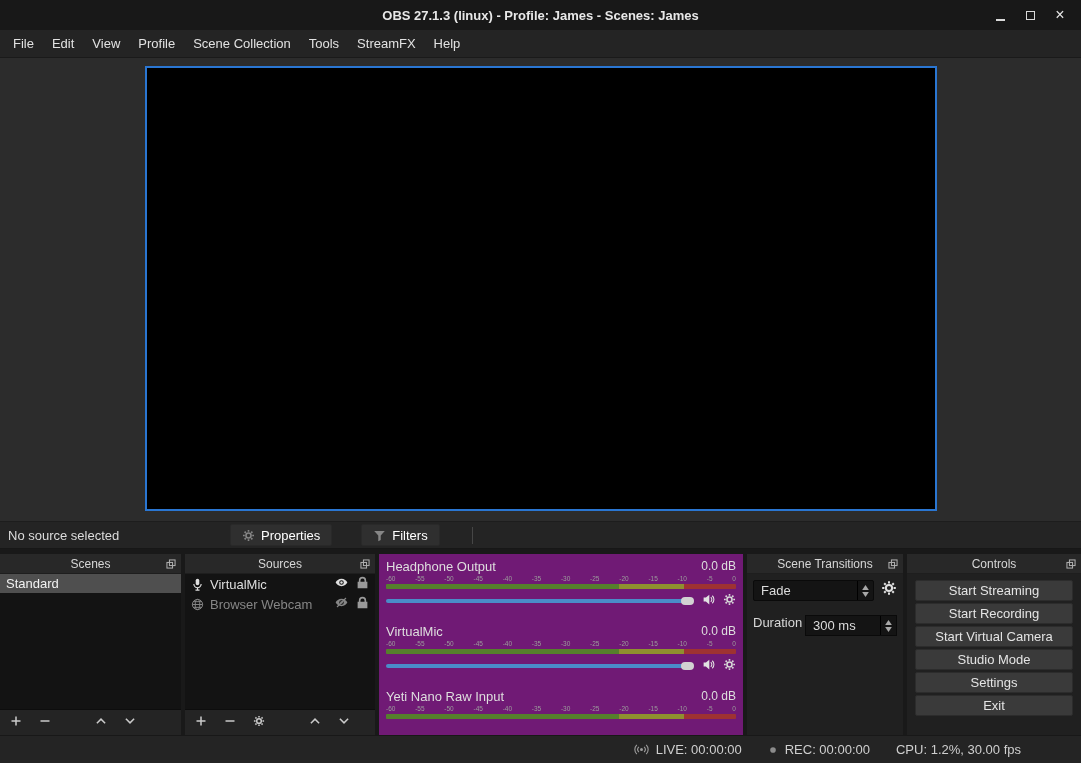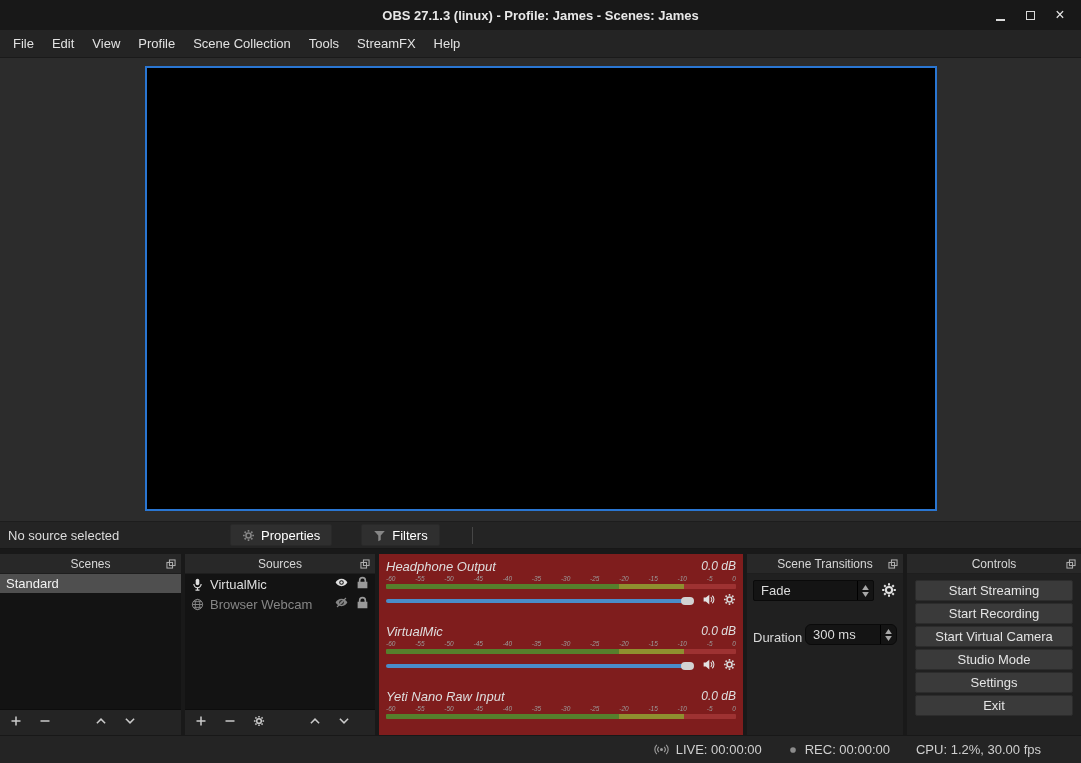--- a/index.html
+++ b/index.html
@@ -59,21 +59,21 @@
 
   .scene-item { height:19px; display:flex; align-items:center; padding:0 6px; color:#e8e8e8; }
   .scene-item.selected { background:#4f4f4f; color:#f2f2f2; }
 
   .source-row { height:20px; display:flex; align-items:center; gap:6px; padding:0 6px; color:#dfdfdf; }
   .source-row .right { margin-left:auto; display:flex; align-items:center; gap:8px; }
   .source-row.dim { color:#868686; }
   .lk { color:#9a9a9a; }
 
   
-  .mixer-body { flex:1; background:#7f1d1d; overflow:hidden; padding:0 7px;font-style:italic; }
+  .mixer-body { flex:1; background:#701a75; overflow:hidden; padding:0 7px; }
   .channel { padding-top:4px; margin-bottom:8px; }
   .ch-head { height:16px; display:flex; justify-content:space-between; align-items:center; }
   .ch-name { color:#dedede; font-size:13px; }
   .ch-db { color:#dedede; font-size:12px; }
   .scale { display:flex; justify-content:space-between; height:8px; margin-top:1px;
            font-size:6.5px; color:#9c9c9c; line-height:8px; }
   .meter { height:5px; margin-top:1px; border-radius:1px;
            background:linear-gradient(to right,
              #567f2c 0%, #567f2c 66.5%,
              #8f8f2f 66.5%, #8f8f2f 85%,
@@ -82,42 +82,42 @@
   .slider { position:relative; flex:1; height:16px; }
   .slider-track { position:absolute; left:0; right:8px; top:6px; height:4px;
                   background:#4a8cc9; border-radius:2px; }
   .slider-handle { position:absolute; right:0; top:4px; width:13px; height:8px;
                    background:#d2d2d2; border-radius:4px; }
   .spk { color:#e2e2e2; }
   .chgear { color:#d8d8d8; }
 
   
   .tr-body { flex:1; background:#202020; padding:6px; }
-  .tr-row { display:flex; align-items:flex-end; margin-bottom:23px; }
+  .tr-row { display:flex; align-items:flex-start; margin-bottom:14px; }
   .combo { flex:1; height:21px; background:#141414; border:1px solid #0a0a0a; border-radius:2px;
            display:flex; align-items:center; padding-left:7px; color:#dcdcdc; }
   .spin { margin-left:auto; display:flex; flex-direction:column; gap:2px; align-items:center;
           padding:0 4px; border-left:1px solid #000; height:100%; justify-content:center; color:#a8a8a8; }
   .tri { width:7px; height:5px; }
   .trgear { width:16px; height:16px; margin-left:7px; color:#e0e0e0; }
   .dur-label { flex:0 0 52px; color:#d8d8d8; }
-  .spinbox { flex:1; height:21px; background:#141414; border:1px solid #0a0a0a; border-radius:6px;
+  .spinbox { flex:1; height:21px; background:#141414; border:1px solid #0a0a0a; border-radius:0;
              display:flex; align-items:center; padding-left:7px; color:#dcdcdc; }
 
   
   .controls-body { flex:1; background:#202020; padding:6px 8px; display:flex;
                    flex-direction:column; gap:2px; }
   .ctl-btn { height:21px; width:100%; background:#3a3a3a; border:1px solid #2c2c2c;
              border-radius:2px; color:#e4e4e4; font-size:13px; display:flex;
              align-items:center; justify-content:center; }
 
   
   .statusbar { height:28px; flex:none; background:#242424; border-top:1px solid #181818;
                display:flex; align-items:center; justify-content:flex-end; gap:26px;
-               padding-right:40px; color:#cfcfcf; }
+               padding-right:60px; color:#cfcfcf; }
   .status-item { display:flex; align-items:center; gap:7px; }
   .bc-ic { width:15px; height:15px; color:#9c9c9c; }
   .dot-ic { width:10px; height:10px; color:#8b8b8b; }
 
   .ic { width:13px; height:13px; }
   .ic12 { width:12px; height:12px; }
   .sprite { position:absolute; width:0; height:0; overflow:hidden; }
 </style>
 </head>
 <body>

